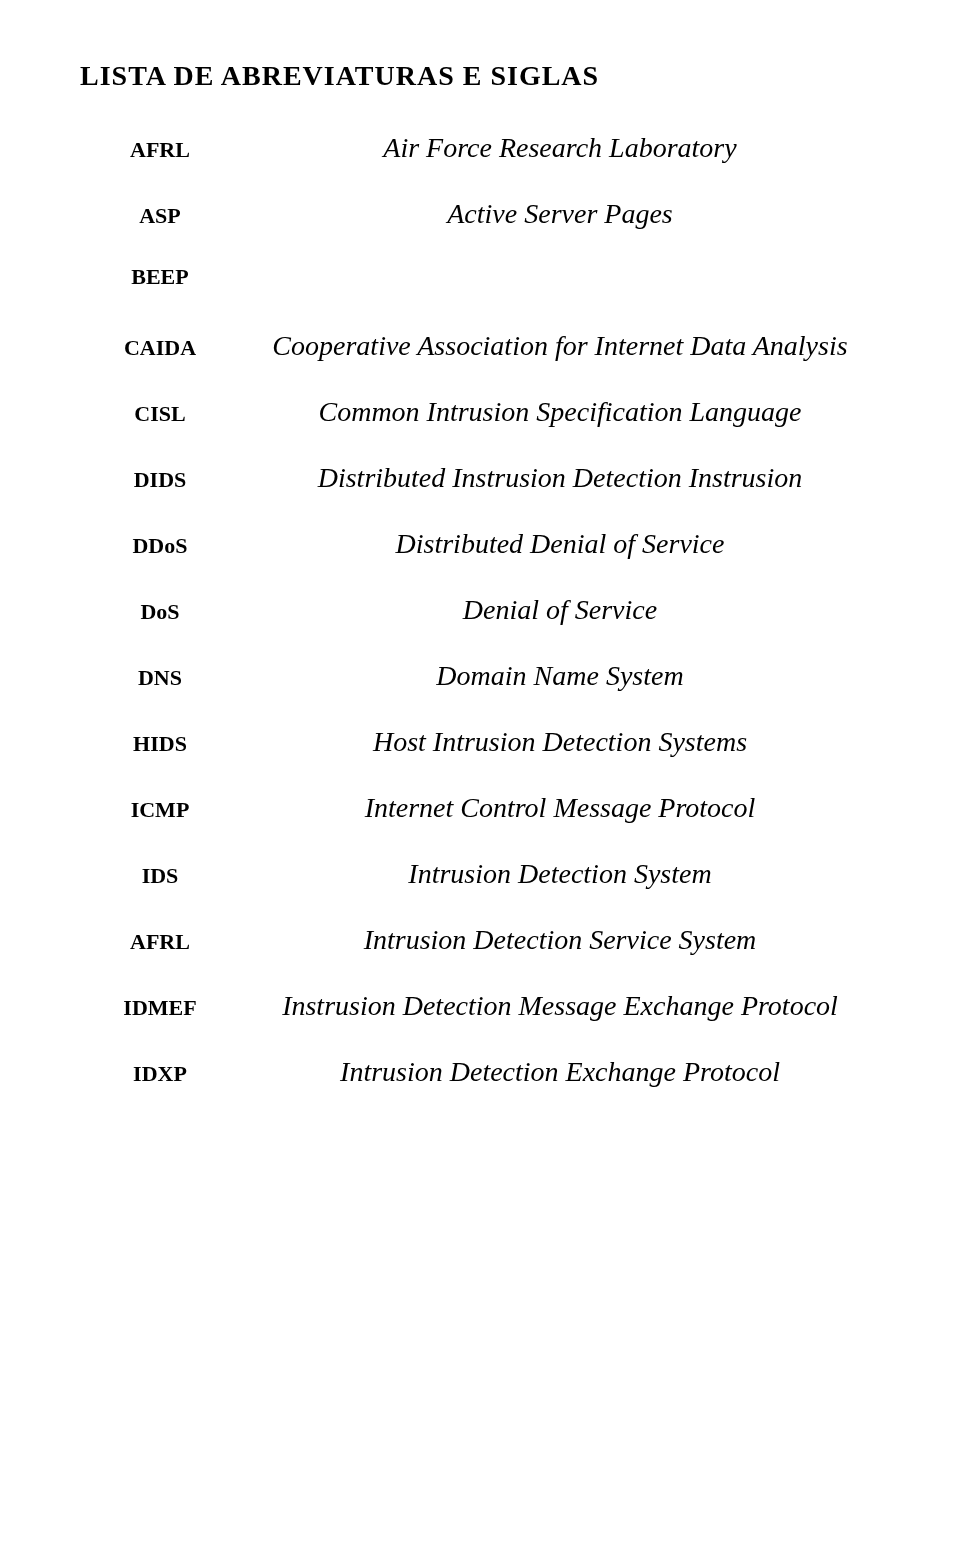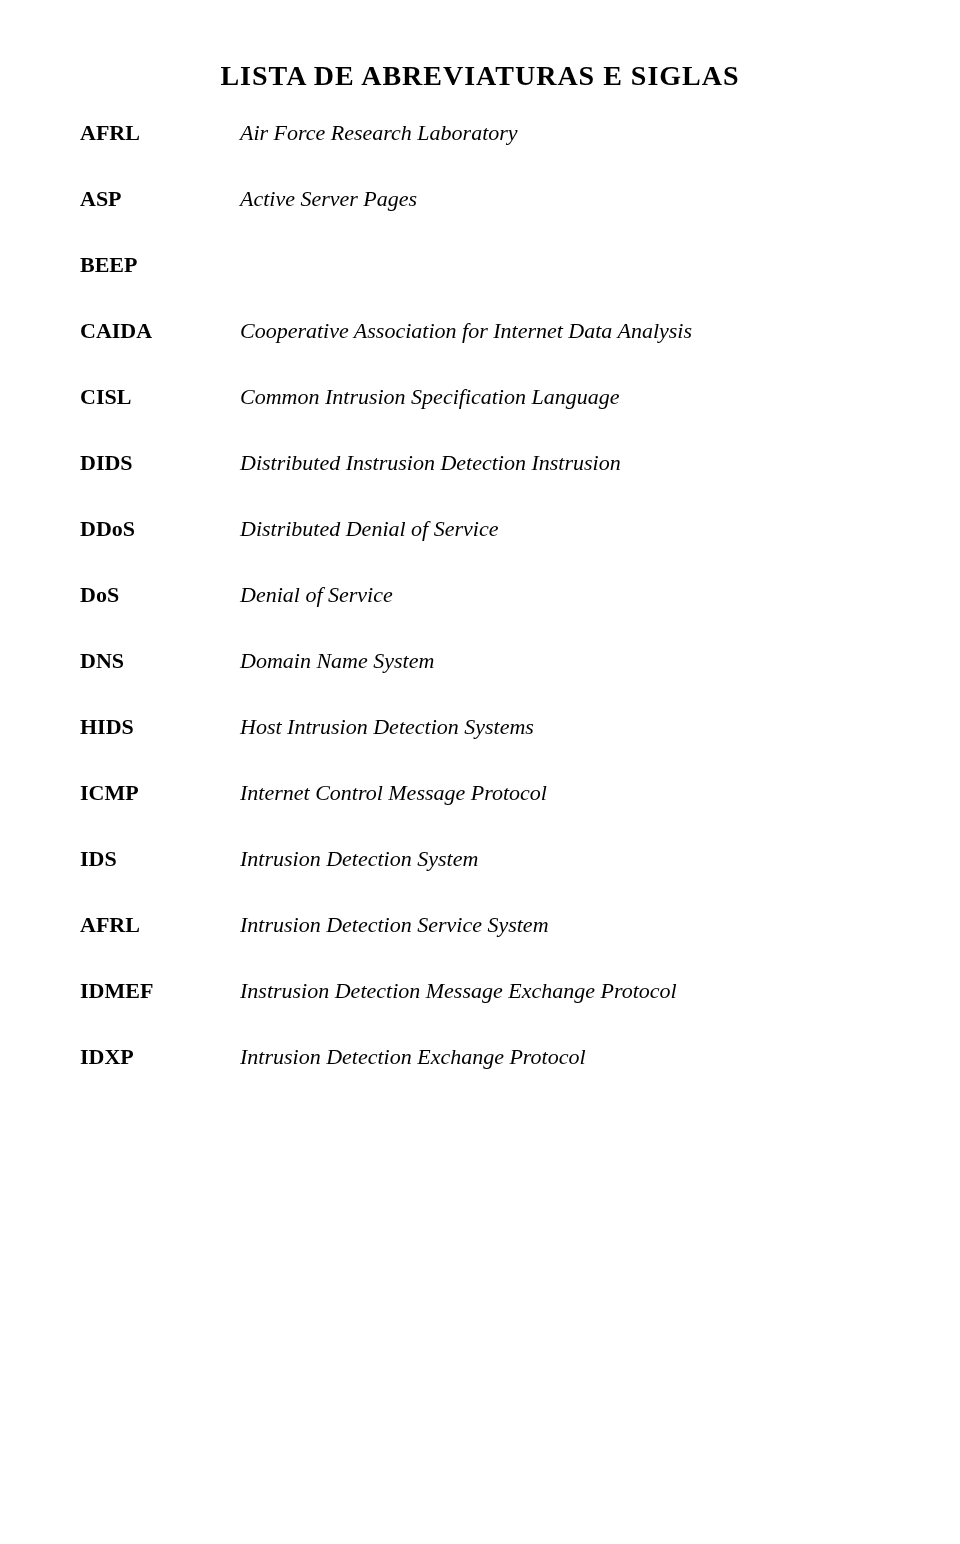--- a/index.html
+++ b/index.html
@@ -11,48 +11,49 @@
     body {
       background: #ffffff;
       font-family: 'Times New Roman', Times, serif;
       width: 960px;
       min-height: 1544px;
       padding: 60px 80px;
       color: #000000;
     }
 
     .page-title {
-      text-align: center;
+      text-align: left;
       font-size: 28px;
       font-weight: bold;
-      margin-bottom: 28px;
+      margin-bottom: 40px;
       letter-spacing: 1px;
     }
 
     .abbreviation-list {
       width: 100%;
+      text-align: center;
     }
 
     .abbreviation-row {
       display: flex;
       align-items: baseline;
       margin-bottom: 22px;
       min-height: 44px;
     }
 
     .abbr-code {
       font-size: 22px;
       font-weight: bold;
       font-style: normal;
       min-width: 160px;
       flex-shrink: 0;
     }
 
     .abbr-definition {
-      font-size: 22px;
+      font-size: 28px;
       font-style: italic;
       flex: 1;
     }
   </style>
 </head>
 <body>
 
 <h1 class="page-title">LISTA DE ABREVIATURAS E SIGLAS</h1>
 
 <div class="abbreviation-list">

